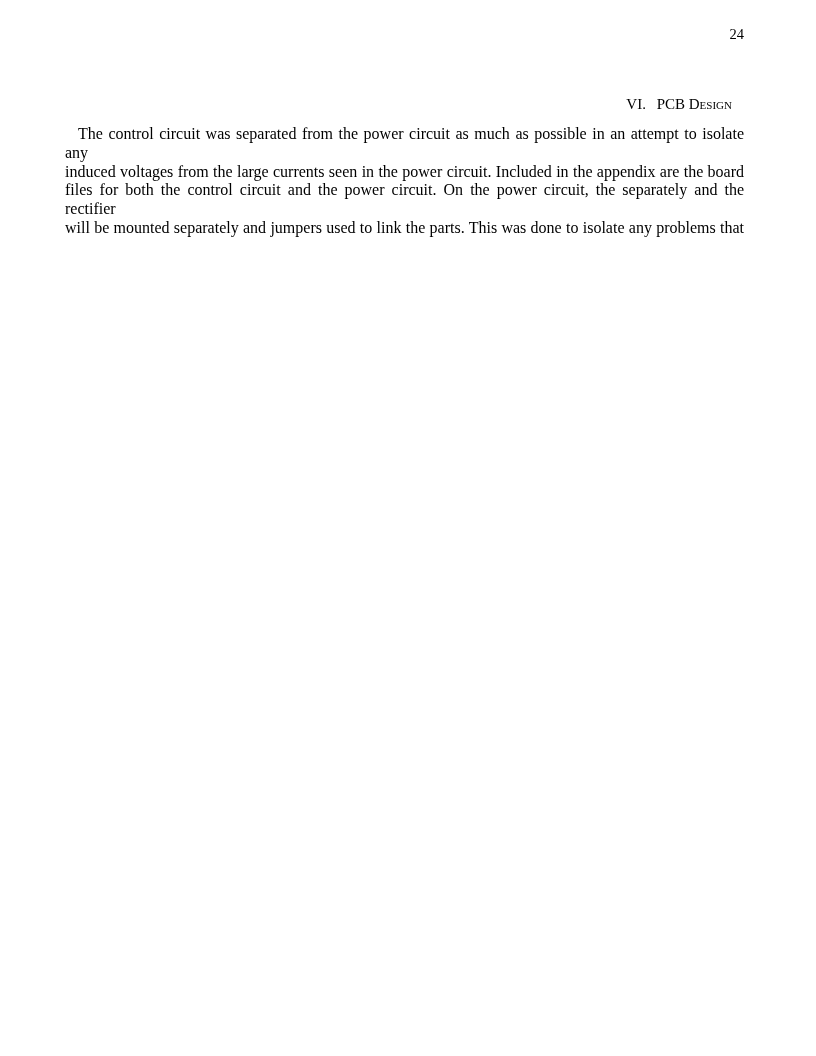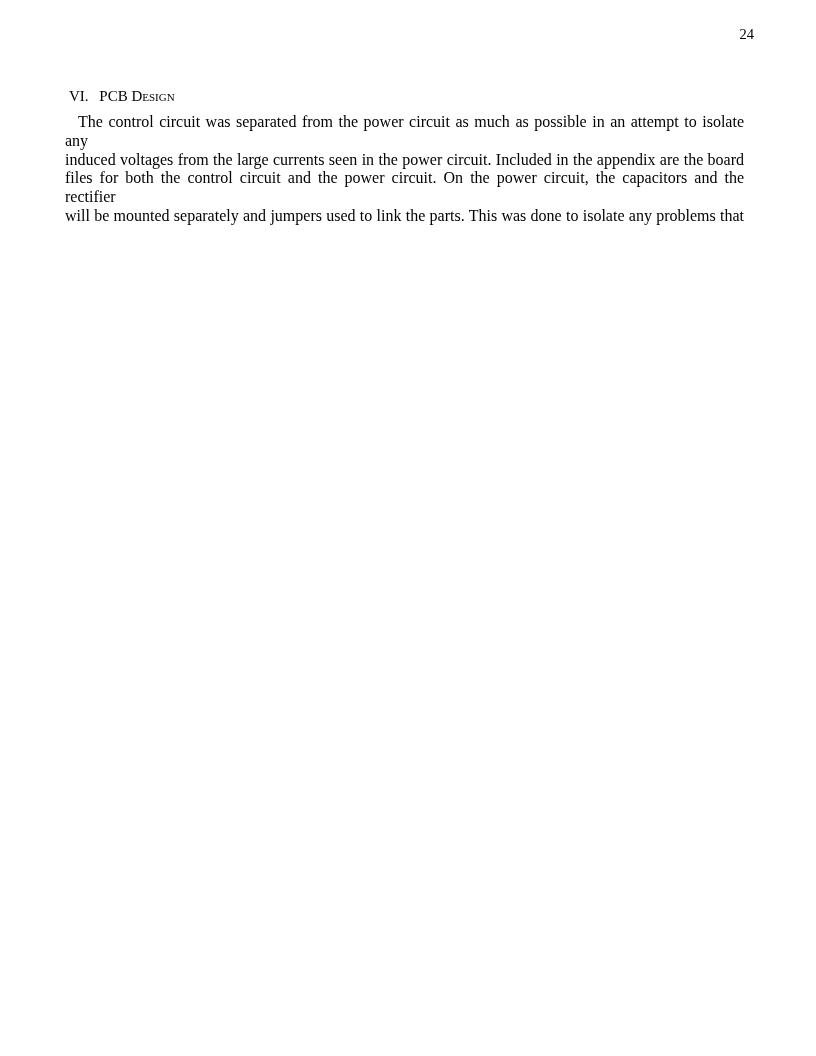--- a/index.html
+++ b/index.html
@@ -12,33 +12,33 @@
     width: 816px;
     height: 1056px;
     background: #ffffff;
     color: #000000;
     font-family: "Liberation Serif", "DejaVu Serif", serif;
     overflow: hidden;
   }
   .page-number {
     position: absolute;
     top: 27px;
-    right: 62px;
+    right: 72px;
     font-size: 14.5px;
     line-height: 15px;
   }
   .content {
     padding: 84px 72px 0 65px;
   }
   .section-heading {
-    margin: 4px;
+    margin: 12px;
     font-size: 15px;
     font-weight: normal;
     line-height: 17px;
-    text-align: left;
+    text-align: right;
     white-space: nowrap;
   }
   .sec-num {
     margin-right: 7px;
   }
   .sec-title {
     font-variant: small-caps;
     font-variant-caps: small-caps;
   }
   .body-paragraph {
@@ -65,17 +65,17 @@
 
   <div class="content">
     <h2 class="section-heading">
       <span class="sec-num">VI.</span>
       <span class="sec-title">PCB Design</span>
     </h2>
 
     <div class="body-paragraph" id="body-paragraph">
         <div class="line indent just">The control circuit was separated from the power circuit as much as possible in an attempt to isolate any</div>
         <div class="line just">induced voltages from the large currents seen in the power circuit. Included in the appendix are the board</div>
-        <div class="line just">files for both the control circuit and the power circuit. On the power circuit, the capacitors and the rectifier</div>
+        <div class="line just">files for both the control circuit and the power circuit. On the power circuit, the separately and the rectifier</div>
         <div class="line just">will be mounted separately and jumpers used to link the parts. This was done to isolate any problems that</div>
       </div>
   </div>
 </div>
 
 </body></html>

